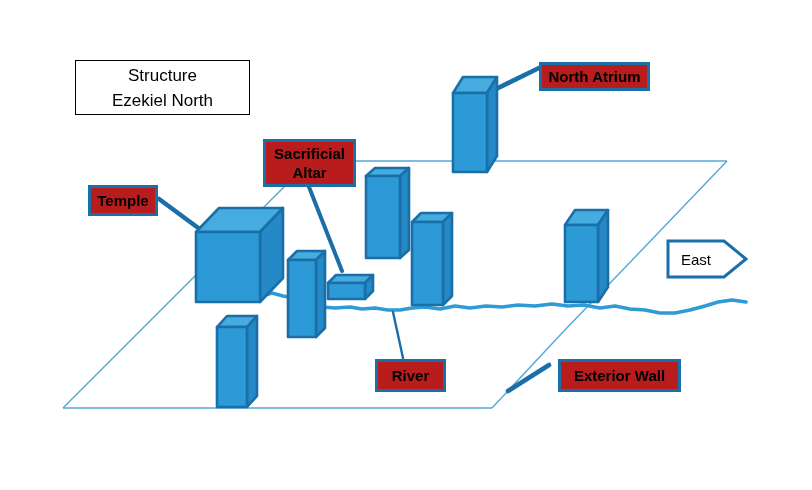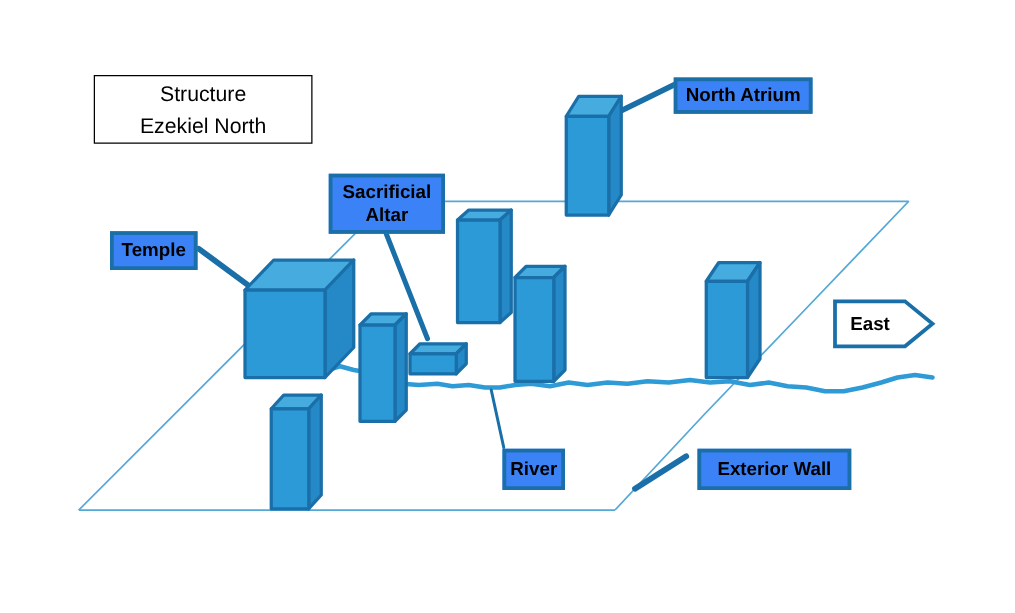--- a/index.html
+++ b/index.html
@@ -23,21 +23,21 @@
   .leader{stroke:var(--outline);fill:none;stroke-linecap:round;}
   .leader-thick{stroke-width:4.6;}
   .leader-mid{stroke-width:4;}
   .leader-thin{stroke-width:2.4;}
   .arrow-shape{fill:#fff;stroke:var(--label-border);stroke-width:3;stroke-linejoin:miter;}
 
   
   .label-box{
     position:absolute;
     box-sizing:border-box;
-    background:#3b82f6;
+    background:#b91c1c;
     border:3px solid var(--label-border);
     color:var(--text);
     font-size:15px;
     font-weight:bold;
     display:flex;
     align-items:center;
     justify-content:center;
     text-align:center;
     line-height:19px;
     white-space:nowrap;
@@ -55,21 +55,21 @@
     flex-direction:column;
     align-items:center;
     justify-content:center;
     text-align:center;
     line-height:25px;
   }
   .east-text{
     position:absolute;
     color:var(--text);
     font-size:15px;
-    font-weight:bold;
+    font-weight:normal;
     display:flex;
     align-items:center;
     justify-content:center;
     background:transparent;
   }
 </style>
 </head>
 <body>
 
 <div class="stage">
@@ -149,19 +149,19 @@
 
   <div class="label-box" style="left:539px;top:62px;width:111px;height:29px;">North Atrium</div>
 
   <div class="label-box" style="left:88px;top:185px;width:70px;height:31px;">Temple</div>
 
   <div class="label-box label-multiline" style="left:263px;top:139px;width:93px;height:48px;">
     <span>Sacrificial</span>
     <span>Altar</span>
   </div>
 
-  <div class="label-box" style="left:375px;top:359px;width:50px;height:33px;margin-left:27px;">River</div>
+  <div class="label-box" style="left:375px;top:359px;width:71px;height:33px;">River</div>
 
   <div class="label-box" style="left:558px;top:359px;width:123px;height:33px;text-align:right;">Exterior Wall</div>
 
   <div class="east-text" style="left:668px;top:241px;width:56px;height:36px;">East</div>
 
 </div>
 
 </body></html>

